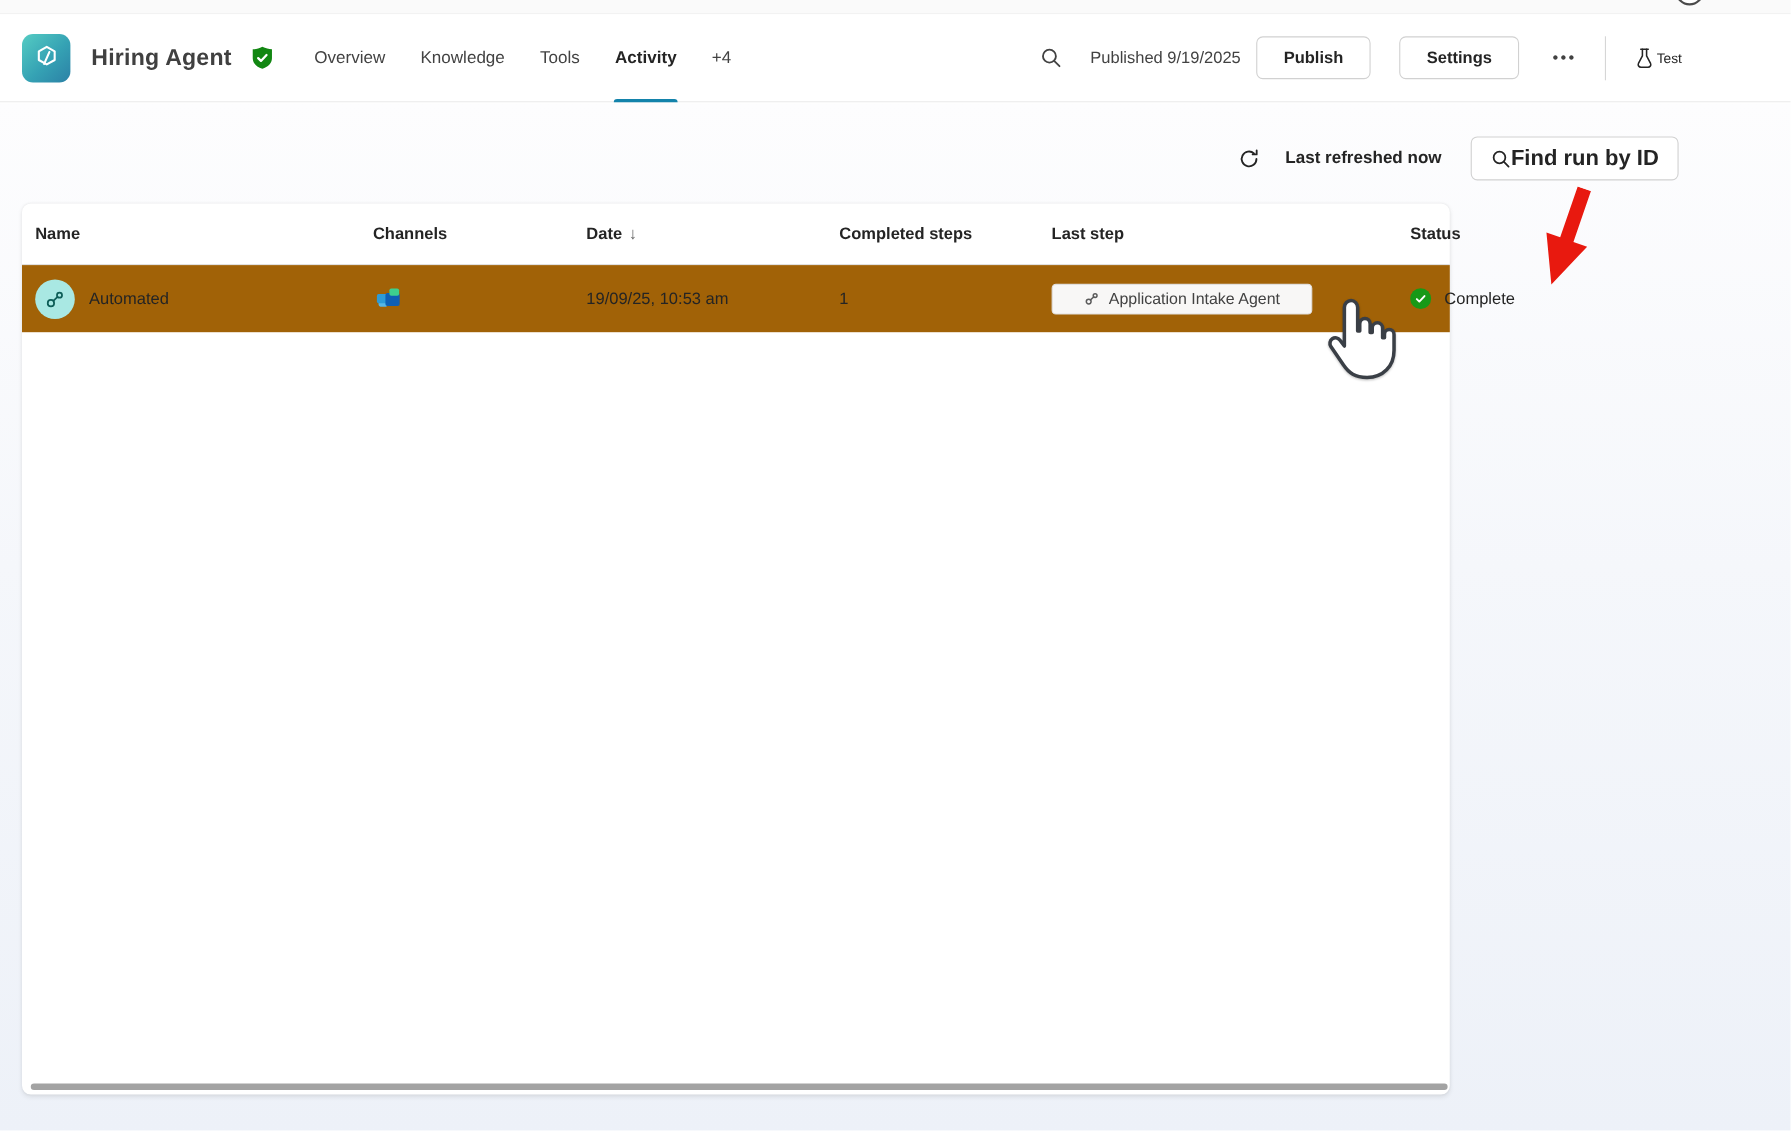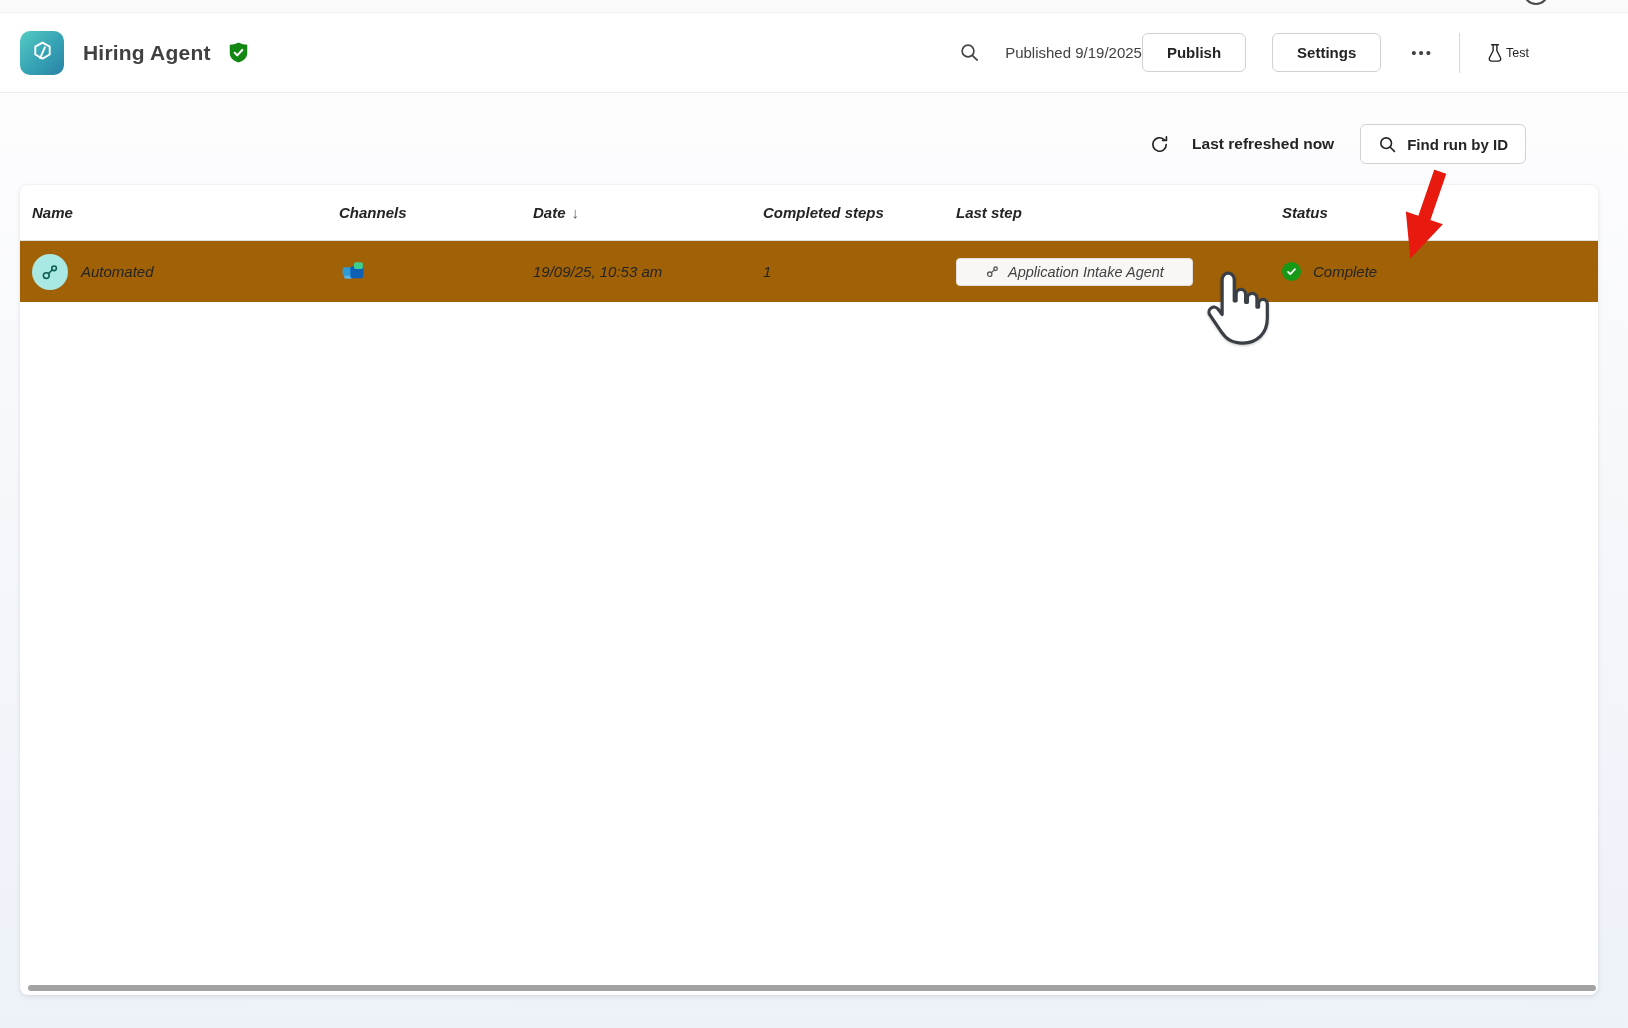--- a/index.html
+++ b/index.html
@@ -38,21 +38,21 @@
     font-size:15.5px; color:#424242; cursor:pointer; white-space:nowrap;
   }
   .nav-item.active { font-weight:700; color:#242424; }
   .nav-item.active .underline {
     position:absolute; left:15px; right:15px; bottom:0; height:3px;
     background:#1383ab; border-radius:3px 3px 0 0;
   }
 
   .header-right { margin-left:auto; display:flex; align-items:center; }
   .hr-search { display:flex; align-items:center; margin-right:25px; cursor:pointer; }
-  .published { font-size:15px; color:#424242; white-space:nowrap; }
+  .published { font-size:15px; color:#424242; margin-right:14px; white-space:nowrap; }
   .btn {
     background:#fff; border:1px solid #d1d1d1; border-radius:6px;
     font-family:inherit; font-size:15px; font-weight:700; color:#242424;
     height:39px; padding:0 24px; cursor:pointer; white-space:nowrap;
   }
   .btn + .btn { margin-left:26px; }
   .more-btn {
     border:none; background:transparent; font-size:15px; letter-spacing:2px; color:#424242;
     margin-left:20px; padding:8px 10px; cursor:pointer; line-height:10px;
   }
@@ -65,32 +65,31 @@
     position:absolute; top:94px; left:0; right:0; bottom:0;
     background:linear-gradient(180deg,#fdfdfe 0%,#f5f7fb 45%,#edf1f8 100%);
   }
   .toolbar {
     display:flex; justify-content:flex-end; align-items:center;
     padding:30px 102px 0 0; gap:26px;
   }
   .refresh-group { display:flex; align-items:center; gap:22px; cursor:pointer; }
   .refresh-label { font-size:15.5px; font-weight:600; color:#242424; white-space:nowrap; }
   .find-btn {
-    display:flex; align-items:center; gap:10px;
+    display:flex; align-items:center; 
     background:#fff; border:1px solid #d1d1d1; border-radius:6px;
     height:40px; padding:0 17px; cursor:pointer;
-    font-family:inherit; font-size:15px; font-weight:700; color:#242424; white-space:nowrap;
+    font-family:inherit; font-size:20px; font-weight:700; color:#242424; white-space:nowrap;
   }
 
   
   .card {
-    position:absolute; left:20px; top:91px; width:1578px; height:810px;
+    position:absolute; left:20px; top:91px; width:1298px; height:810px;
     background:#fff; border-radius:8px;
     box-shadow:0 1.6px 5px rgba(0,0,0,.09), 0 0 2px rgba(0,0,0,.05);
-    font-style:italic;
   }
   .thead, .trow {
     display:grid;
     grid-template-columns:307px 194px 230px 193px 326px 1fr;
     align-items:center; padding-left:12px;
   }
   .thead { height:56px; border-bottom:1px solid #e0e0e0; }
   .th { font-size:15px; font-weight:700; color:#242424; display:flex; align-items:center; gap:6px; cursor:pointer; }
   .sort-arrow { font-size:15px; color:#616161; font-weight:400; }
   .trow { height:61px; background:#a16207; font-size:15px; color:#242424; cursor:pointer; }
@@ -136,20 +135,38 @@
       </svg>
     </div>
     <div class="app-title">Hiring Agent</div>
     <span class="shield">
       <svg width="23" height="23" viewBox="0 0 20 20">
         <path d="M10 1.3 c2.7 1.3 5.1 1.9 7.6 2 v7.1 c0 4.1-3.1 6.8-7.6 8.2 C5.5 17.2 2.4 14.5 2.4 10.4 V3.3 c2.5-.1 4.9-.7 7.6-2 z" fill="#128712"></path>
         <path d="M6.7 10.3 l2.2 2.2 4.4-4.7" stroke="#fff" stroke-width="1.8" fill="none" stroke-linecap="round" stroke-linejoin="round"></path>
       </svg>
     </span>
 
+    <nav class="nav">
+      <div class="nav-item">
+          <span>Overview</span>
+        </div>
+      <div class="nav-item">
+          <span>Knowledge</span>
+        </div>
+      <div class="nav-item">
+          <span>Tools</span>
+        </div>
+      <div class="nav-item active">
+          <span>Activity</span>
+          <span class="underline"></span>
+        </div>
+      <div class="nav-item">
+          <span>+4</span>
+        </div>
+    </nav>
 
     <div class="header-right">
       <span class="hr-search">
         <svg width="21" height="21" viewBox="0 0 20 20" fill="none" stroke="#424242" stroke-width="1.6" stroke-linecap="round">
           <circle cx="8.6" cy="8.6" r="5.6"></circle>
           <path d="M12.9 12.9 L17.3 17.3"></path>
         </svg>
       </span>
       <span class="published">Published 9/19/2025</span>
       <button class="btn">Publish</button>

